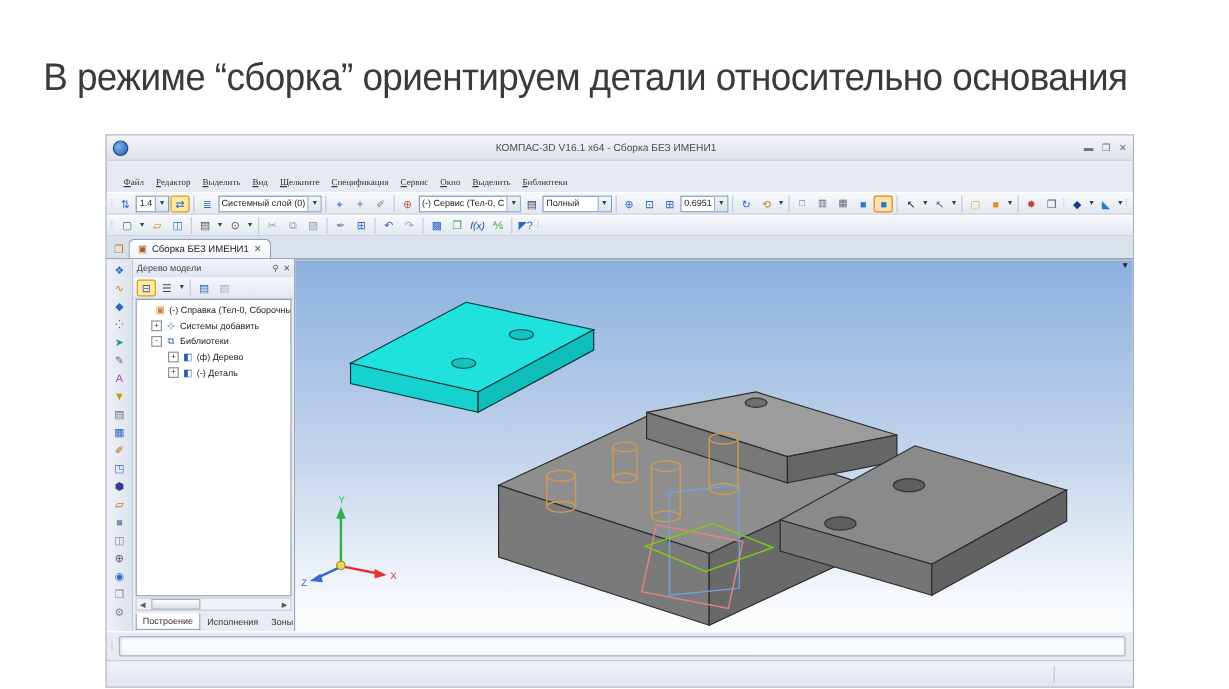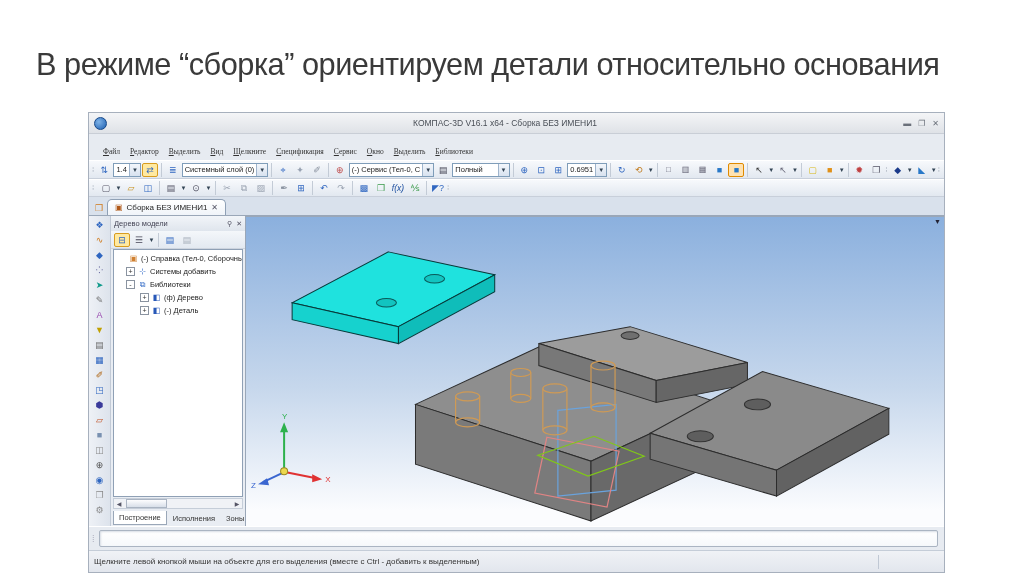--- a/index.html
+++ b/index.html
@@ -398,17 +398,16 @@
       </svg>
     </div>
   </div>
 
   <div class="propbar">
     <span class="propgrip">⁞</span>
     <div class="propfield"></div>
   </div>
 
   <div class="statusbar">
-    <span>Щелкните левой кнопкой мыши на объекте для его выделения (вместе с Ctrl - добавить к выделенным)</span>
     <span class="div"></span>
       <span class="endpad"></span>
   </div>
 </div>
 
 </body></html>

